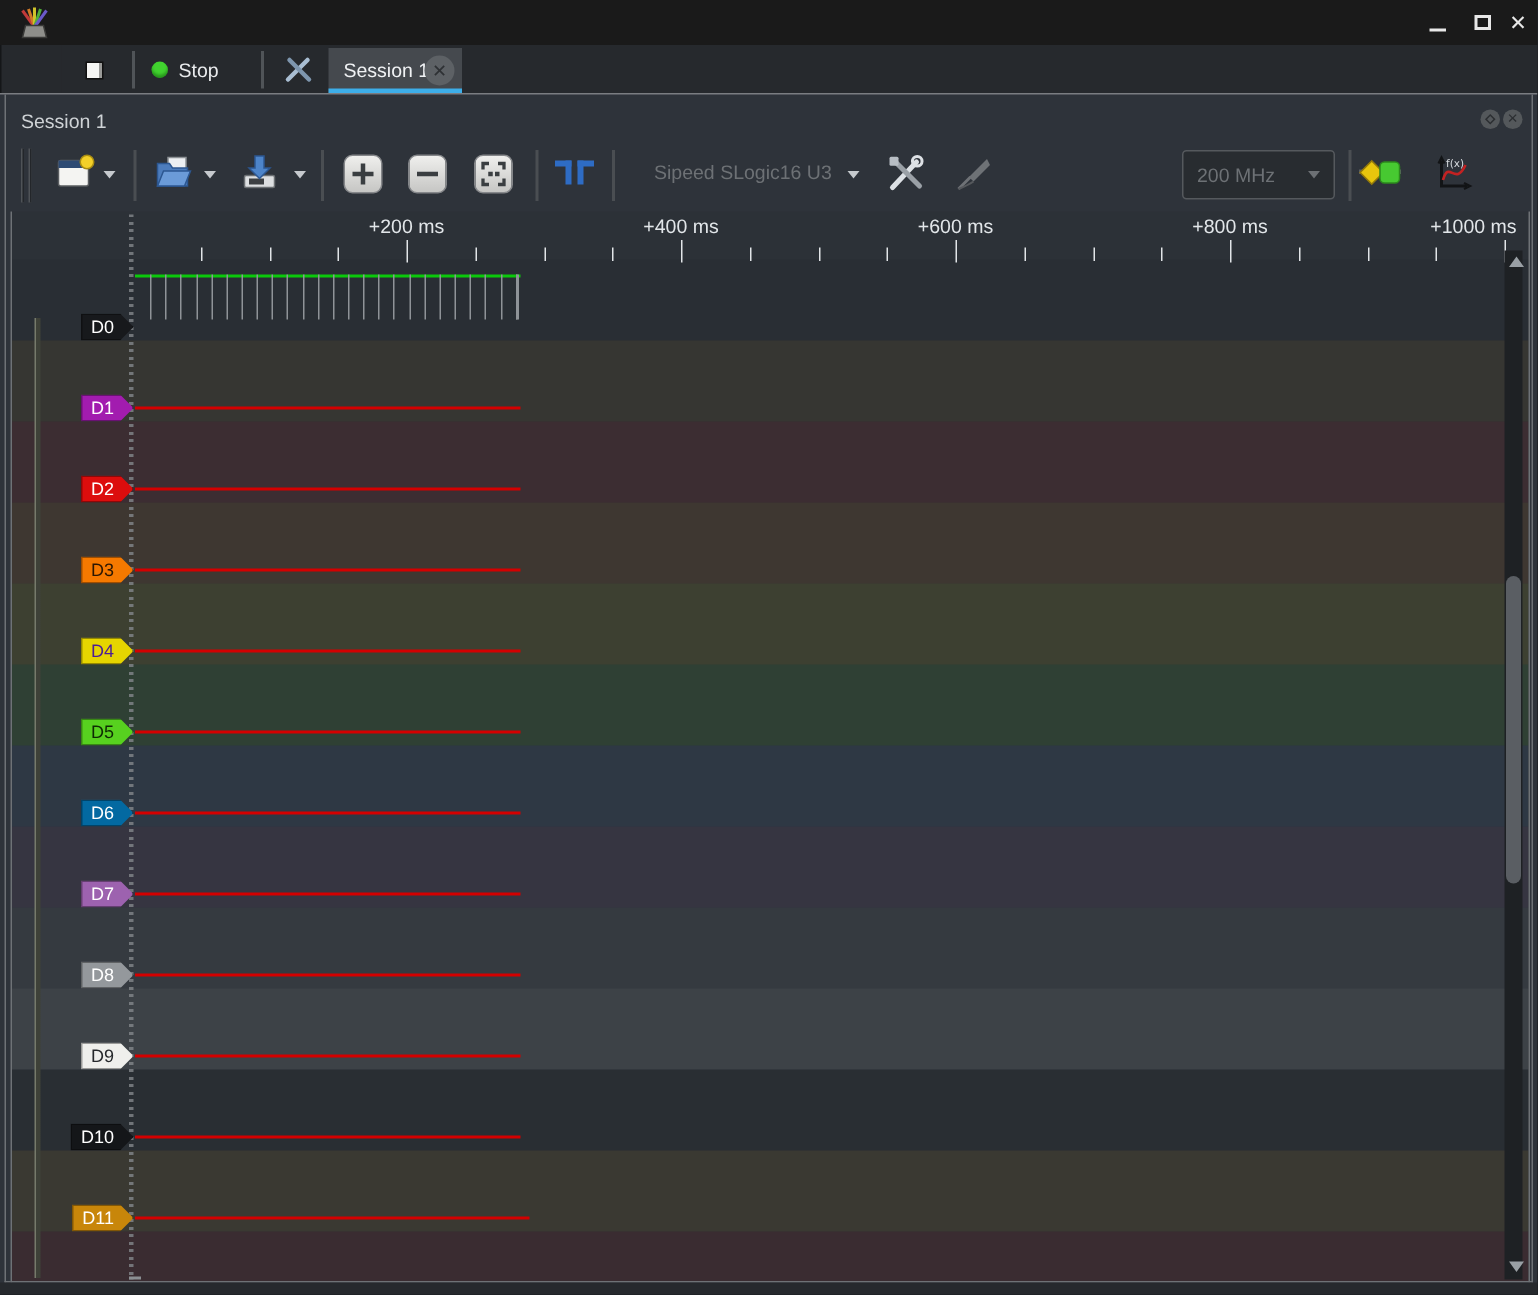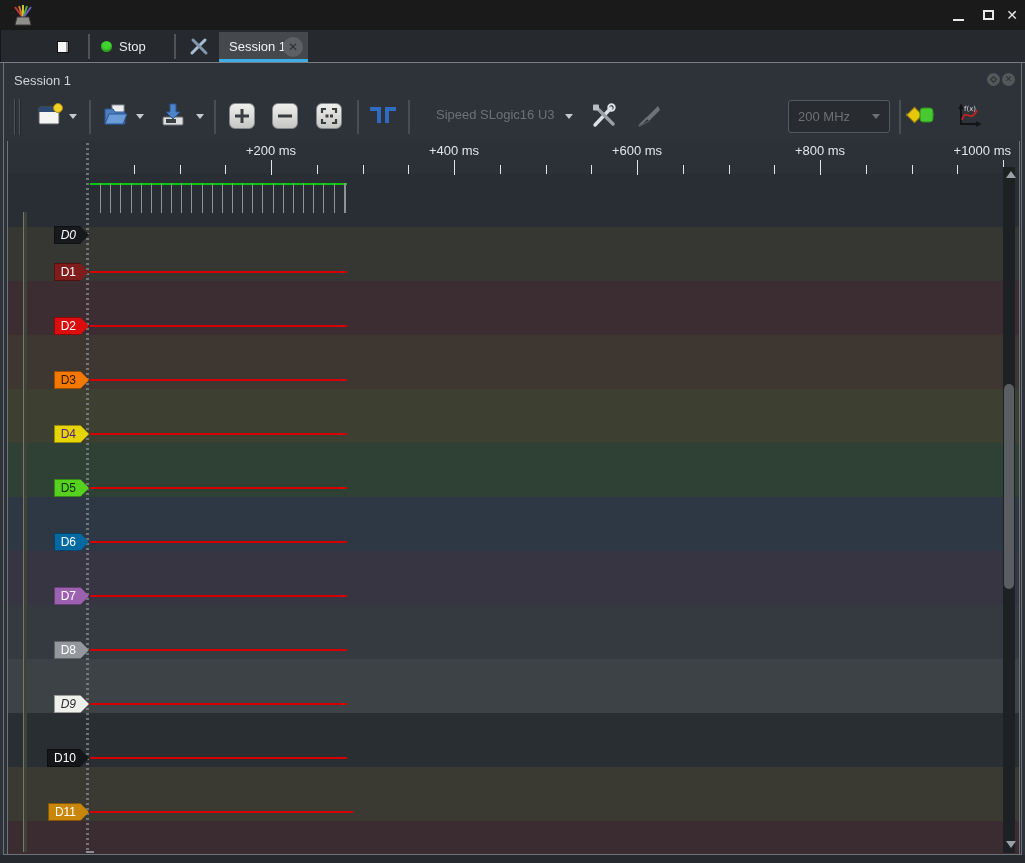--- a/index.html
+++ b/index.html
@@ -262,21 +262,21 @@
         <div class="ruler-label" style="left: 263px;">+200 ms</div>
         <div class="ruler-label" style="left: 446px;">+400 ms</div>
         <div class="ruler-label" style="left: 629px;">+600 ms</div>
         <div class="ruler-label" style="left: 812px;">+800 ms</div>
         <div class="ruler-label right-pin" style="right: 8px;">+1000 ms</div>
       </div>
     <div id="dash-line"></div>
     <div id="dash-hook"></div>
     <div id="group-bracket"></div>
     <div id="rows">
-        <div class="tag-holder" style="top: 84px; font-style: italic;">
+        <div class="tag-holder" style="top: 67px;">
           <div class="tag" style="background: rgb(23, 25, 28); color: rgb(255, 255, 255);">D0</div>
         </div>
         <div class="wf-top" style="left: 82px; top: 42px; width: 257px; background: rgb(11, 200, 11);"></div>
         <div class="wf-edge" style="left: 92px; top: 42px; height: 30px; background: rgb(143, 147, 152);"></div>
         <div class="wf-edge" style="left: 102.2px; top: 42px; height: 30px; background: rgb(143, 147, 152);"></div>
         <div class="wf-edge" style="left: 112.3px; top: 42px; height: 30px; background: rgb(143, 147, 152);"></div>
         <div class="wf-edge" style="left: 122.5px; top: 42px; height: 30px; background: rgb(143, 147, 152);"></div>
         <div class="wf-edge" style="left: 132.6px; top: 42px; height: 30px; background: rgb(143, 147, 152);"></div>
         <div class="wf-edge" style="left: 142.8px; top: 42px; height: 30px; background: rgb(143, 147, 152);"></div>
         <div class="wf-edge" style="left: 152.9px; top: 42px; height: 30px; background: rgb(143, 147, 152);"></div>
@@ -293,21 +293,21 @@
         <div class="wf-edge" style="left: 264.6px; top: 42px; height: 30px; background: rgb(143, 147, 152);"></div>
         <div class="wf-edge" style="left: 274.7px; top: 42px; height: 30px; background: rgb(143, 147, 152);"></div>
         <div class="wf-edge" style="left: 284.9px; top: 42px; height: 30px; background: rgb(143, 147, 152);"></div>
         <div class="wf-edge" style="left: 295px; top: 42px; height: 30px; background: rgb(143, 147, 152);"></div>
         <div class="wf-edge" style="left: 305.1px; top: 42px; height: 30px; background: rgb(143, 147, 152);"></div>
         <div class="wf-edge" style="left: 315.3px; top: 42px; height: 30px; background: rgb(143, 147, 152);"></div>
         <div class="wf-edge" style="left: 325.5px; top: 42px; height: 30px; background: rgb(143, 147, 152);"></div>
         <div class="wf-edge" style="left: 335.6px; top: 42px; height: 30px; background: rgb(143, 147, 152);"></div>
         <div class="wf-edge" style="left: 336px; top: 42px; height: 30px; width: 2px; background: rgb(143, 147, 152);"></div>
         <div class="tag-holder" style="top: 121px;">
-          <div class="tag" style="background: #7f1d1d; color: rgb(255, 255, 255);">D1</div>
+          <div class="tag" style="background: #a21caf; color: rgb(255, 255, 255);">D1</div>
         </div>
         <div class="trace-line" style="left: 82px; top: 130px; width: 257px; background: rgb(212, 0, 0);"></div>
         <div class="tag-holder" style="top: 175px;">
           <div class="tag" style="background: rgb(220, 13, 13); color: rgb(255, 255, 255);">D2</div>
         </div>
         <div class="trace-line" style="left: 82px; top: 184px; width: 257px; background: rgb(212, 0, 0);"></div>
         <div class="tag-holder" style="top: 229px;">
           <div class="tag" style="background: rgb(245, 121, 0); color: rgb(42, 23, 3);">D3</div>
         </div>
         <div class="trace-line" style="left: 82px; top: 238px; width: 257px; background: rgb(212, 0, 0);"></div>
@@ -324,21 +324,21 @@
         </div>
         <div class="trace-line" style="left: 82px; top: 400px; width: 257px; background: rgb(212, 0, 0);"></div>
         <div class="tag-holder" style="top: 445px;">
           <div class="tag" style="background: rgb(157, 98, 175); color: rgb(255, 255, 255);">D7</div>
         </div>
         <div class="trace-line" style="left: 82px; top: 454px; width: 257px; background: rgb(212, 0, 0);"></div>
         <div class="tag-holder" style="top: 499px;">
           <div class="tag" style="background: rgb(148, 152, 156); color: rgb(255, 255, 255);">D8</div>
         </div>
         <div class="trace-line" style="left: 82px; top: 508px; width: 257px; background: rgb(212, 0, 0);"></div>
-        <div class="tag-holder" style="top: 553px; font-style: italic;">
+        <div class="tag-holder" style="top: 553px;">
           <div class="tag" style="background: rgb(239, 239, 236); color: rgb(38, 40, 43);">D9</div>
         </div>
         <div class="trace-line" style="left: 82px; top: 562px; width: 257px; background: rgb(212, 0, 0);"></div>
         <div class="tag-holder" style="top: 607px;">
           <div class="tag" style="background: rgb(20, 22, 25); color: rgb(255, 255, 255);">D10</div>
         </div>
         <div class="trace-line" style="left: 82px; top: 616px; width: 257px; background: rgb(212, 0, 0);"></div>
         <div class="tag-holder" style="top: 661px;">
           <div class="tag" style="background: rgb(200, 134, 10); color: rgb(255, 255, 255);">D11</div>
         </div>

